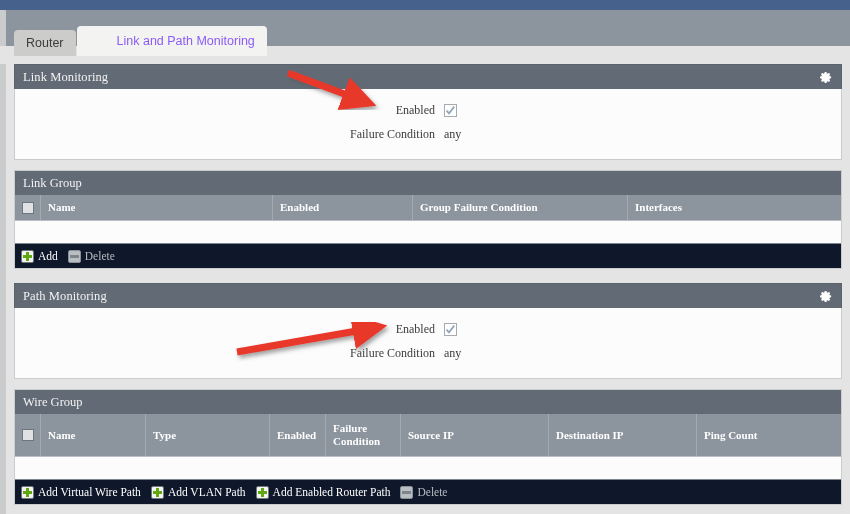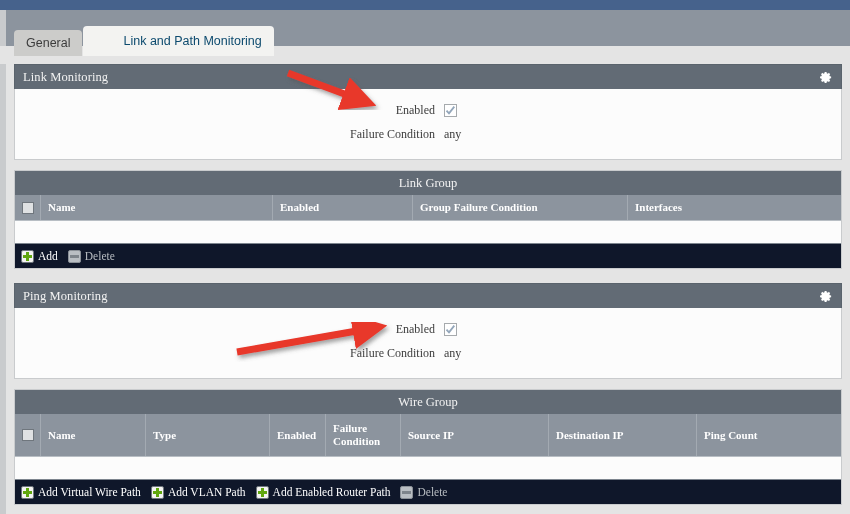--- a/index.html
+++ b/index.html
@@ -15,21 +15,21 @@
   .tabstrip{position:absolute;left:0;top:10px;width:850px;height:36px;background:#8c949e;}
   .tabstrip .edge{position:absolute;left:0;top:0;width:6px;height:36px;background:#c9cbcd;}
   .tabs{position:absolute;left:14px;top:14px;height:32px;display:flex;align-items:flex-end;}
   .tab{
     height:26px;line-height:26px;padding:0 12px;
     border-radius:4px 4px 0 0;
     font-size:12.5px;color:#3b3b3b;
     margin-right:1px;white-space:nowrap;
   }
   .tab.inactive{background:#ccccca;color:#3c3c3c;}
-  .tab.active{background:#f3f3f1;color:#0c4a6e;height:30px;line-height:30px;padding-left:40px;}
+  .tab.active{background:#f3f3f1;color:#8b5cf6;height:30px;line-height:30px;padding-left:40px;}
   .page{
     position:absolute;left:0;top:64px;width:850px;height:468px;
     background:#e4e4e4;
     font-family:Liberation Serif, serif;
   }
   .leftrail{position:absolute;left:0;top:0;width:6px;height:468px;background:#c9cbcd;}
   .content{position:absolute;left:14px;top:0;width:828px;}
 
   
   .panel{margin-bottom:10px;}
@@ -54,21 +54,21 @@
   .chk{
     width:13px;height:13px;background:#fff;border:1px solid #a6aaad;
     display:inline-block;position:relative;box-sizing:border-box;
   }
   .chk svg{position:absolute;left:0;top:0;}
 
   
   .tbl{margin-bottom:12px;border:1px solid #c9cbcd;}
   .tbl-head{
     height:24px;background:#626b75;color:#f2f2f2;
-    display:flex;align-items:center;padding:0 8px;font-size:12.5px;justify-content:center;
+    display:flex;align-items:center;padding:0 8px;font-size:12.5px;
   }
   .tbl-cols{display:flex;background:#8c949e;color:#fff;font-weight:bold;font-size:11px;}
   .tbl-cols .col{
     padding:6px 7px;box-sizing:border-box;
     border-right:1px solid #a3aab2;
     display:flex;align-items:center;
     line-height:13px;
   }
   .tbl-cols .col.last{border-right:none;}
   .col.cb{justify-content:center;padding:0;}
@@ -98,21 +98,21 @@
   .arrows{position:absolute;left:0;top:0;width:850px;height:514px;pointer-events:none;}
 </style>
 </head>
 <body>
 
 <div class="topbar"></div>
 
 <div class="tabstrip">
   <div class="edge"></div>
   <div class="tabs">
-    <div class="tab inactive">General</div>
+    <div class="tab inactive">Router</div>
     <div class="tab active">Link and Path Monitoring</div>
   </div>
 </div>
 
 <div class="page">
   <div class="leftrail"></div>
   <div class="content">
 
     <div class="panel">
       <div class="panel-head">
@@ -166,21 +166,21 @@
           <span class="ic dis">
             <span class="minus-h"></span>
           </span>
           <span>Delete</span>
         </span>
       </div>
     </div>
 
     <div class="panel" style="margin-top:14px;">
       <div class="panel-head">
-        <span class="panel-title">Ping Monitoring</span>
+        <span class="panel-title">Path Monitoring</span>
         <span class="gear">
           <svg width="15" height="15" viewBox="0 0 16 16">
             <path fill="#ffffff" d="M8 5.2a2.8 2.8 0 100 5.6 2.8 2.8 0 000-5.6zm0 4.2a1.4 1.4 0 110-2.8 1.4 1.4 0 010 2.8z"></path>
             <path fill="#ffffff" d="M14 6.9l-1.4-.2a4.8 4.8 0 00-.5-1.2l.9-1.1-1.4-1.4-1.1.9c-.4-.2-.8-.4-1.2-.5L9.1 2H7.1l-.2 1.4c-.4.1-.8.3-1.2.5l-1.1-.9-1.4 1.4.9 1.1c-.2.4-.4.8-.5 1.2L2.2 6.9v2l1.4.2c.1.4.3.8.5 1.2l-.9 1.1 1.4 1.4 1.1-.9c.4.2.8.4 1.2.5l.2 1.4h2l.2-1.4c.4-.1.8-.3 1.2-.5l1.1.9 1.4-1.4-.9-1.1c.2-.4.4-.8.5-1.2l1.4-.2v-2z"></path>
           </svg>
         </span>
       </div>
       <div class="panel-body">
         <div class="field-row">
           <div class="field-label">Enabled</div>

